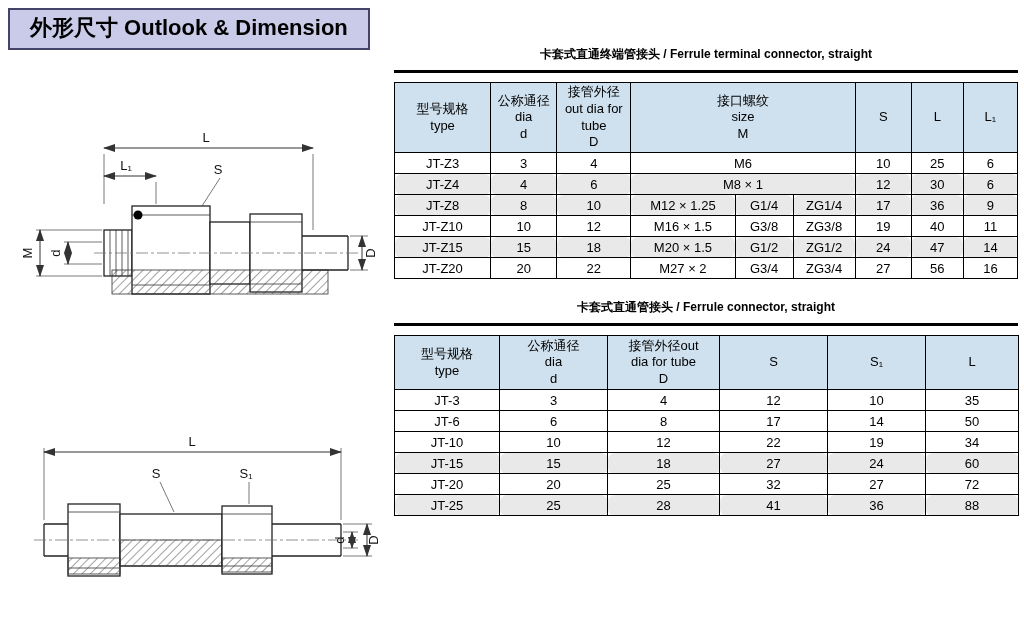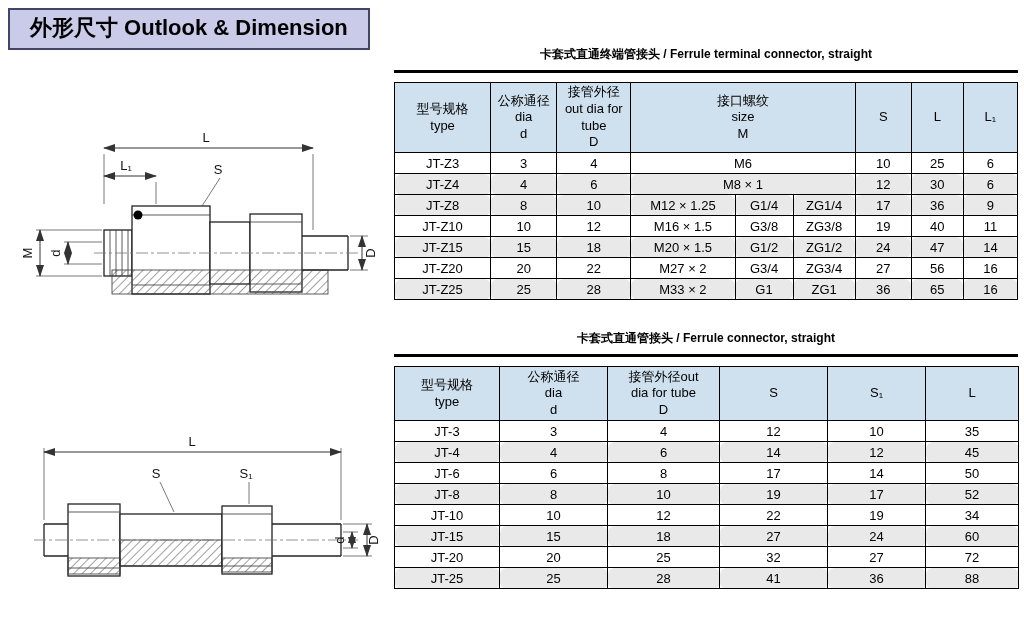--- a/index.html
+++ b/index.html
@@ -6,21 +6,21 @@
   html,body { width:1024px; height:635px; background:#ffffff; overflow:hidden;
     font-family:"Liberation Sans","DejaVu Sans",sans-serif; color:#000; position:relative; }
 
   .title-box { position:absolute; left:8px; top:8px;
     background:var(--title-box-bg,#c9cbe8); border:2px solid #44446a;
     padding:3px 20px 5px; font-size:22px; font-weight:bold; }
 
   .right-col { position:absolute; left:394px; top:46px; width:624px; }
   .tbl-title { font-size:12px; font-weight:bold; text-align:center;
     padding-bottom:7px; border-bottom:3px solid #000; margin-bottom:9px; white-space:nowrap; }
-  .section2 { margin-top:30px; }
+  .section2 { margin-top:20px; }
 
   table { border-collapse:collapse; width:100%; table-layout:fixed; }
   th,td { border:1px solid #000; text-align:center; vertical-align:middle;
     font-size:13px; padding:1px 2px; }
   th { background:var(--table-header-bg,#cfe0ee); font-weight:normal;
     white-space:pre-line; line-height:1.28; }
   tbody td { height:21px; }
   tr.alt td { background:var(--row-alt-bg,#e9e9e9);border-radius:7px; }
   #table1 thead th { height:70px; }
   #table2 thead th { height:54px; }
@@ -236,31 +236,20 @@
             <td>JT-Z20</td>
             <td>20</td>
             <td>22</td>
             <td>M27 × 2</td>
             <td>G3/4</td>
             <td>ZG3/4</td>
             <td>27</td>
             <td>56</td>
             <td>16</td>
           </tr>
-          <tr class="alt">
-            <td>JT-Z25</td>
-            <td>25</td>
-            <td>28</td>
-            <td>M33 × 2</td>
-            <td>G1</td>
-            <td>ZG1</td>
-            <td>36</td>
-            <td>65</td>
-            <td>16</td>
-          </tr>
         </tbody>
     </table>
   </section>
 
   <section class="section2">
     <div class="tbl-title">卡套式直通管接头 / Ferrule connector, straight</div>
     <table id="table2">
       <colgroup>
         <col style="width:105px">
           <col style="width:108px">
@@ -286,44 +275,28 @@
       </thead>
       <tbody id="t2body">
           <tr>
             <td>JT-3</td>
             <td>3</td>
             <td>4</td>
             <td>12</td>
             <td>10</td>
             <td>35</td>
           </tr>
-          <tr class="alt">
-            <td>JT-4</td>
-            <td>4</td>
-            <td>6</td>
-            <td>14</td>
-            <td>12</td>
-            <td>45</td>
-          </tr>
           <tr>
             <td>JT-6</td>
             <td>6</td>
             <td>8</td>
             <td>17</td>
             <td>14</td>
             <td>50</td>
           </tr>
-          <tr class="alt">
-            <td>JT-8</td>
-            <td>8</td>
-            <td>10</td>
-            <td>19</td>
-            <td>17</td>
-            <td>52</td>
-          </tr>
           <tr>
             <td>JT-10</td>
             <td>10</td>
             <td>12</td>
             <td>22</td>
             <td>19</td>
             <td>34</td>
           </tr>
           <tr class="alt">
             <td>JT-15</td>

